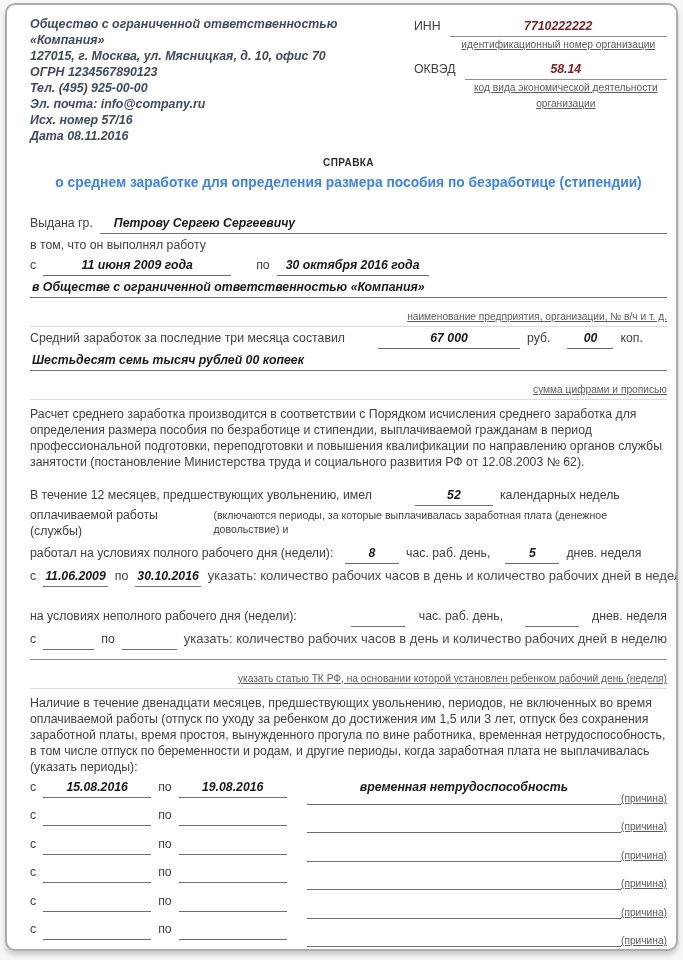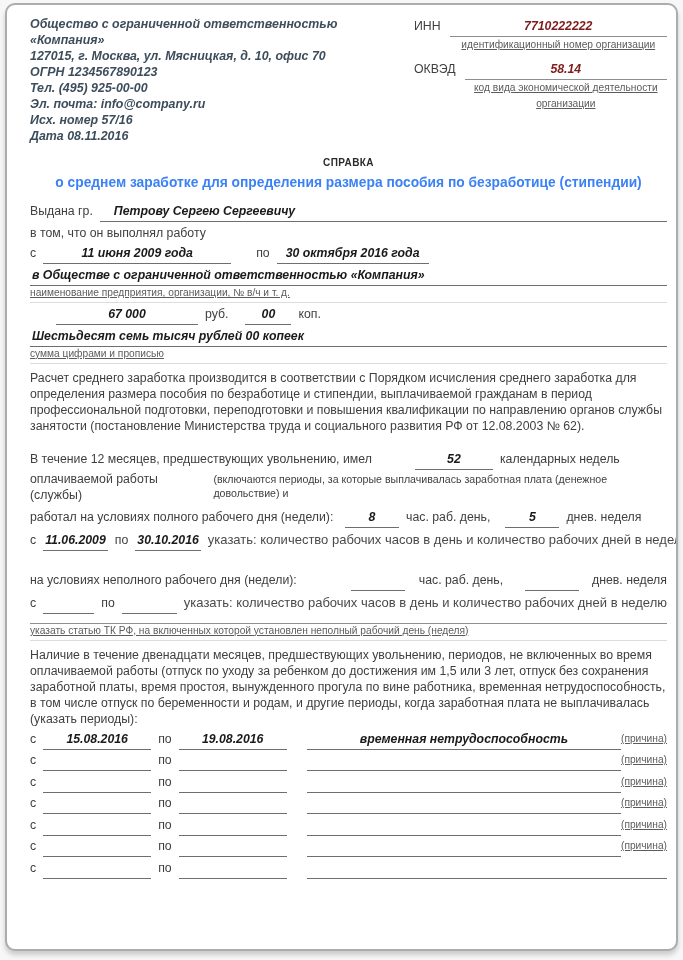--- a/index.html
+++ b/index.html
@@ -33,21 +33,21 @@
   .cap { font-size:10.2px; color:#5c5c5c; line-height:12px;text-decoration:underline; }
   
   .title { text-align:center; font-weight:bold; color:#2b2b2b; font-size:10px; margin-top:12px; letter-spacing:.4px; }
   .subtitle { text-align:center; font-weight:bold; color:#3b82f6; font-size:13.8px; margin-top:5px; }
   
   .row { display:flex; align-items:baseline; gap:7px; margin-top:4px; }
   .fill { border-bottom:1.2px solid #6f6f6f; text-align:center; font-weight:bold; font-style:italic; color:#1a1a1a; padding:0 2px 1px; }
   .fill:empty::after { content:"\00a0"; }
   .flex1 { flex:1; }
   .tleft { text-align:left; }
-  .ccap { text-align:left; display:block; margin-top:1px; }
+  .ccap { text-align:right; display:block; margin-top:13px; }
   .sep { border-top:1px solid #dcdcdc; margin-top:3px; }
   .para { margin-top:6px; line-height:16px; text-align:left; }
   .smalltxt { font-size:10.6px; }
   .hint { font-size:13px; color:#4a4a4a; white-space:nowrap; margin-left:auto; }
   .lblw { width:308px; flex:none; }
   .w52 { width:54px; } .w80 { width:78px; } .w100 { width:100px; } .w108 { width:108px; }
   .w140 { width:142px; } .w46 { width:46px; } .w190 { width:188px; } .w155 { width:152px; }
   
   .artline { border-top:1.6px solid #8f8f8f; margin-top:9px; }
   
@@ -84,40 +84,41 @@
           <span class="reg-value">58.14</span>
           <span class="cap">код вида экономической деятельности организации</span>
         </span>
       </div>
     </div>
   </div>
 
   <div class="title">СПРАВКА</div>
   <div class="subtitle">о среднем заработке для определения размера пособия по безработице (стипендии)</div>
 
-  <div class="row" style="margin-top:12px;">
+  <div class="row" style="margin-top:24px;">
     <span>Выдана гр.</span>
     <span class="fill flex1 tleft" style="padding-left:14px;">Петрову Сергею Сергеевичу</span>
   </div>
   <div class="row">
     <span>в том, что он выполнял работу</span>
   </div>
   <div class="row">
     <span>с</span>
     <span class="fill w190">11 июня 2009 года</span>
     <span style="margin-left:18px;">по</span>
     <span class="fill w155">30 октября 2016 года</span>
   </div>
   <div class="row">
     <span class="fill flex1 tleft">в Обществе с ограниченной ответственностью «Компания»</span>
   </div>
   <div class="cap ccap">наименование предприятия, организации, № в/ч и т. д.</div>
   <div class="sep"></div>
 
   <div class="row">
+    <span>Средний заработок за последние три месяца составил</span>
     <span class="fill w140" style="margin-left:26px;">67 000</span>
     <span>руб.</span>
     <span class="fill w46" style="margin-left:10px;">00</span>
     <span>коп.</span>
   </div>
   <div class="row">
     <span class="fill flex1 tleft">Шестьдесят семь тысяч рублей 00 копеек</span>
   </div>
   <div class="cap ccap">сумма цифрами и прописью</div>
   <div class="sep"></div>
@@ -158,21 +159,21 @@
   </div>
   <div class="row">
     <span>с</span>
     <span class="fill w100"></span>
     <span>по</span>
     <span class="fill w108"></span>
     <span class="hint">указать: количество рабочих часов в день и количество рабочих дней в неделю</span>
   </div>
 
   <div class="artline"></div>
-  <div class="cap ccap">указать статью ТК РФ, на включенных которой установлен неполный рабочий день (неделя)</div>
+  <div class="cap ccap">указать статью ТК РФ, на основании которой установлен ребенком рабочий день (неделя)</div>
   <div class="sep"></div>
 
   <div class="para">Наличие в течение двенадцати  месяцев, предшествующих увольнению, периодов, не включенных во время оплачиваемой работы (отпуск по уходу за ребенком до достижения им 1,5 или 3 лет, отпуск без сохранения заработной платы, время простоя, вынужденного прогула по вине работника, временная нетрудоспособность, в том числе отпуск по беременности и родам, и другие периоды, когда заработная плата не выплачивалась (указать периоды):</div>
 
   <div style="margin-top:5px;">
     <div class="prow">
       <span>с</span>
       <span class="fill w108">15.08.2016</span>
       <span>по</span>
       <span class="fill w108">19.08.2016</span>

